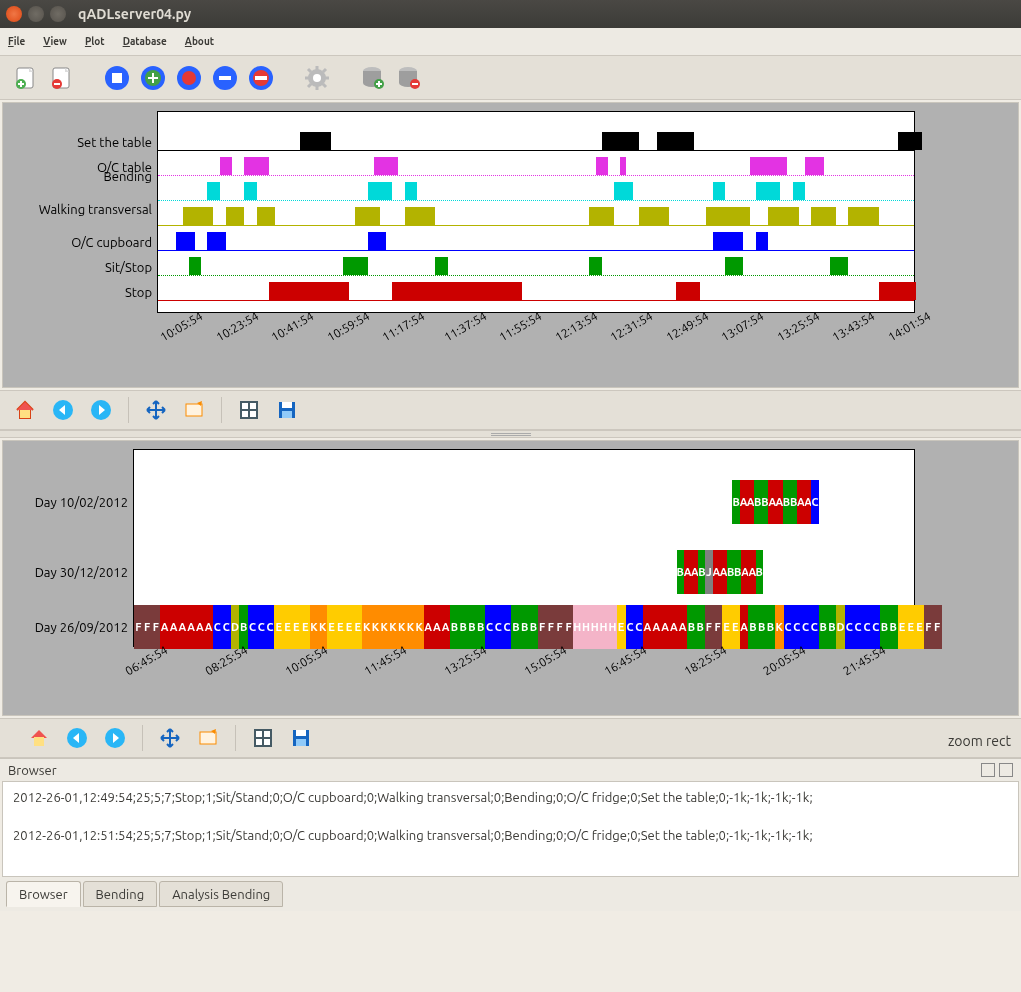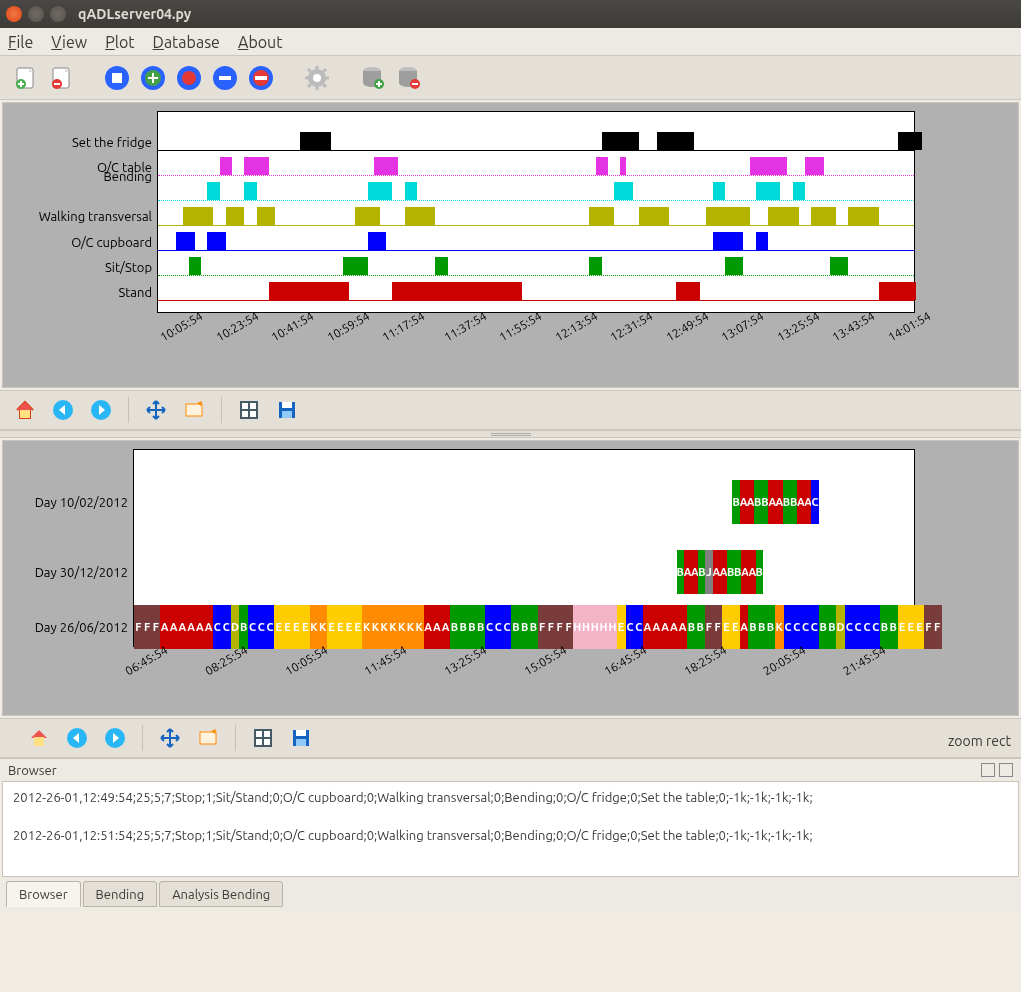--- a/index.html
+++ b/index.html
@@ -3,21 +3,21 @@
 <meta charset="utf-8">
 <style>
 * { margin: 0; padding: 0; box-sizing: border-box; font-family: "Ubuntu", "Liberation Sans", sans-serif; }
 body { background: #f0ece4; width: 1021px; height: 992px; overflow: hidden; font-size: 13px; color: #3c3b37; }
 .titlebar { background: linear-gradient(#4a4844, #3c3b37); height: 28px; display: flex; align-items: center; padding: 0 6px; gap: 6px; }
 .titlebar .btn { width: 16px; height: 16px; border-radius: 50%; display: inline-flex; align-items: center; justify-content: center; font-size: 10px; }
 .close-btn { background: radial-gradient(circle, #f07746, #dd4814); }
 .min-btn, .max-btn { background: radial-gradient(circle, #706c64, #56524c); }
 .titlebar .title { color: #dfdbd2; font-weight: bold; font-size: 14px; margin-left: 6px; }
 .menubar { background: #edeae3; height: 28px; display: flex; align-items: center; padding: 0 8px; gap: 18px; border-bottom: 1px solid #ccc7be; }
-.menubar span { font-size: 16px; }
+.menubar span { font-size: 10px; font-weight: bold; }
 .menubar span u { text-decoration: underline; }
 .toolbar { background: #e4e0d7; height: 44px; display: flex; align-items: center; padding: 0 10px; gap: 6px; border-bottom: 1px solid #ccc7be; }
 .tb-sep { width: 14px; }
 .tb-btn { width: 30px; height: 30px; display: inline-flex; align-items: center; justify-content: center; border-radius: 4px; }
 .plot-area { background: #b1b1b1; padding: 12px; margin: 2px; border: 1px solid #c9c5bc; }
 .plot-canvas { background: #fff; position: relative; border: 1px solid #000; }
 .plot-toolbar { background: #e4e0d7; height: 40px; display: flex; align-items: center; padding: 0 10px; gap: 8px; border-top: 1px solid #ccc7be; border-bottom: 1px solid #ccc7be; }
 .ptb-sep { width: 1px; height: 26px; background: #c6c1b8; margin: 0 4px; }
 .ylabel { position: absolute; right: calc(100% + 6px); font-size: 13px; color: #000; white-space: nowrap; transform: translateY(-50%); }
 .row-line { position: absolute; left: 0; right: 0; height: 1px; }
@@ -137,21 +137,21 @@
         <rect x="4" y="7" width="18" height="12" fill="#9e9e9e"></rect>
         <ellipse cx="13" cy="19" rx="9" ry="4" fill="#9e9e9e"></ellipse>
         <circle cx="20" cy="20" r="5" fill="#e53935"></circle>
         <path d="M17 20 h6" stroke="#fff" stroke-width="2"></path>
       </svg>
     </span>
 </div>
 
 <div class="plot-area" style="height:286px; position:relative;">
   <div class="plot-canvas" id="plot1" style="position:absolute; left:154px; top:8px; width:758px; height:202px;">
-      <div class="ylabel" style="top: 30px;">Set the fridge</div>
+      <div class="ylabel" style="top: 30px;">Set the table</div>
       <div class="row-line" style="top: 38px; border-top: 1px solid rgb(0, 0, 0);"></div>
       <div class="bar" style="left: 141.74px; width: 30.813px; top: 20px; background: rgb(0, 0, 0);"></div>
       <div class="bar" style="left: 443.707px; width: 36.9756px; top: 20px; background: rgb(0, 0, 0);"></div>
       <div class="bar" style="left: 499.171px; width: 36.9756px; top: 20px; background: rgb(0, 0, 0);"></div>
       <div class="bar" style="left: 739.512px; width: 24.6504px; top: 20px; background: rgb(0, 0, 0);"></div>
       <div class="ylabel" style="top: 55px;">O/C table</div>
       <div class="row-line" style="top: 63px; border-top: 1px dotted rgb(227, 51, 227);"></div>
       <div class="bar" style="left: 61.626px; width: 12.3252px; top: 45px; background: rgb(227, 51, 227);"></div>
       <div class="bar" style="left: 86.2764px; width: 24.6504px; top: 45px; background: rgb(227, 51, 227);"></div>
       <div class="bar" style="left: 215.691px; width: 24.6504px; top: 45px; background: rgb(227, 51, 227);"></div>
@@ -162,21 +162,21 @@
       <div class="ylabel" style="top: 64px;">Bending</div>
       <div class="row-line" style="top: 88px; border-top: 1px dotted rgb(0, 217, 217);"></div>
       <div class="bar" style="left: 49.3008px; width: 12.3252px; top: 70px; background: rgb(0, 217, 217);"></div>
       <div class="bar" style="left: 86.2764px; width: 12.3252px; top: 70px; background: rgb(0, 217, 217);"></div>
       <div class="bar" style="left: 209.528px; width: 24.6504px; top: 70px; background: rgb(0, 217, 217);"></div>
       <div class="bar" style="left: 246.504px; width: 12.3252px; top: 70px; background: rgb(0, 217, 217);"></div>
       <div class="bar" style="left: 456.033px; width: 18.4878px; top: 70px; background: rgb(0, 217, 217);"></div>
       <div class="bar" style="left: 554.634px; width: 12.3252px; top: 70px; background: rgb(0, 217, 217);"></div>
       <div class="bar" style="left: 597.772px; width: 24.6504px; top: 70px; background: rgb(0, 217, 217);"></div>
       <div class="bar" style="left: 634.748px; width: 12.3252px; top: 70px; background: rgb(0, 217, 217);"></div>
-      <div class="ylabel" style="top: 104px;">Walking transversal</div>
+      <div class="ylabel" style="top: 97px;">Walking transversal</div>
       <div class="row-line" style="top: 113px; border-top: 1px solid rgb(179, 179, 0);"></div>
       <div class="bar" style="left: 24.6504px; width: 30.813px; top: 95px; background: rgb(179, 179, 0);"></div>
       <div class="bar" style="left: 67.7886px; width: 18.4878px; top: 95px; background: rgb(179, 179, 0);"></div>
       <div class="bar" style="left: 98.6016px; width: 18.4878px; top: 95px; background: rgb(179, 179, 0);"></div>
       <div class="bar" style="left: 197.203px; width: 24.6504px; top: 95px; background: rgb(179, 179, 0);"></div>
       <div class="bar" style="left: 246.504px; width: 30.813px; top: 95px; background: rgb(179, 179, 0);"></div>
       <div class="bar" style="left: 431.382px; width: 24.6504px; top: 95px; background: rgb(179, 179, 0);"></div>
       <div class="bar" style="left: 480.683px; width: 30.813px; top: 95px; background: rgb(179, 179, 0);"></div>
       <div class="bar" style="left: 548.472px; width: 43.1382px; top: 95px; background: rgb(179, 179, 0);"></div>
       <div class="bar" style="left: 610.098px; width: 30.813px; top: 95px; background: rgb(179, 179, 0);"></div>
@@ -190,21 +190,21 @@
       <div class="bar" style="left: 554.634px; width: 30.813px; top: 120px; background: rgb(0, 0, 255);"></div>
       <div class="bar" style="left: 597.772px; width: 12.3252px; top: 120px; background: rgb(0, 0, 255);"></div>
       <div class="ylabel" style="top: 155px;">Sit/Stop</div>
       <div class="row-line" style="top: 163px; border-top: 1px dotted rgb(0, 153, 0);"></div>
       <div class="bar" style="left: 30.813px; width: 12.3252px; top: 145px; background: rgb(0, 153, 0);"></div>
       <div class="bar" style="left: 184.878px; width: 24.6504px; top: 145px; background: rgb(0, 153, 0);"></div>
       <div class="bar" style="left: 277.317px; width: 12.3252px; top: 145px; background: rgb(0, 153, 0);"></div>
       <div class="bar" style="left: 431.382px; width: 12.3252px; top: 145px; background: rgb(0, 153, 0);"></div>
       <div class="bar" style="left: 566.959px; width: 18.4878px; top: 145px; background: rgb(0, 153, 0);"></div>
       <div class="bar" style="left: 671.724px; width: 18.4878px; top: 145px; background: rgb(0, 153, 0);"></div>
-      <div class="ylabel" style="top: 180px;">Stand</div>
+      <div class="ylabel" style="top: 180px;">Stop</div>
       <div class="row-line" style="top: 188px; border-top: 1px solid rgb(204, 0, 0);"></div>
       <div class="bar" style="left: 110.927px; width: 80.1138px; top: 170px; background: rgb(204, 0, 0);"></div>
       <div class="bar" style="left: 234.179px; width: 129.415px; top: 170px; background: rgb(204, 0, 0);"></div>
       <div class="bar" style="left: 517.659px; width: 24.6504px; top: 170px; background: rgb(204, 0, 0);"></div>
       <div class="bar" style="left: 721.024px; width: 36.9756px; top: 170px; background: rgb(204, 0, 0);"></div>
       <div class="xtick" style="left: 15.4065px;">10:05:54</div>
       <div class="xtick" style="left: 70.8699px;">10:23:54</div>
       <div class="xtick" style="left: 126.333px;">10:41:54</div>
       <div class="xtick" style="left: 181.797px;">10:59:54</div>
       <div class="xtick" style="left: 237.26px;">11:17:54</div>
@@ -295,21 +295,21 @@
       <div class="seg" style="left: 556.976px; width: 7.18163px; top: 100px; background: rgb(204, 0, 0);">A</div>
       <div class="seg" style="left: 564.157px; width: 7.18163px; top: 100px; background: rgb(0, 153, 0);">B</div>
       <div class="seg" style="left: 571.339px; width: 7.18163px; top: 100px; background: rgb(128, 128, 128);">J</div>
       <div class="seg" style="left: 578.52px; width: 7.18163px; top: 100px; background: rgb(204, 0, 0);">A</div>
       <div class="seg" style="left: 585.702px; width: 7.18163px; top: 100px; background: rgb(204, 0, 0);">A</div>
       <div class="seg" style="left: 592.884px; width: 7.18163px; top: 100px; background: rgb(0, 153, 0);">B</div>
       <div class="seg" style="left: 600.065px; width: 7.18163px; top: 100px; background: rgb(0, 153, 0);">B</div>
       <div class="seg" style="left: 607.247px; width: 7.18163px; top: 100px; background: rgb(204, 0, 0);">A</div>
       <div class="seg" style="left: 614.429px; width: 7.18163px; top: 100px; background: rgb(204, 0, 0);">A</div>
       <div class="seg" style="left: 621.61px; width: 7.18163px; top: 100px; background: rgb(0, 153, 0);">B</div>
-      <div class="day-label" style="top: 177px;">Day 26/06/2012</div>
+      <div class="day-label" style="top: 177px;">Day 26/09/2012</div>
       <div class="seg" style="left: 0px; width: 8.77755px; top: 155px; background: rgb(122, 59, 59);">F</div>
       <div class="seg" style="left: 8.77755px; width: 8.77755px; top: 155px; background: rgb(122, 59, 59);">F</div>
       <div class="seg" style="left: 17.5551px; width: 8.77755px; top: 155px; background: rgb(122, 59, 59);">F</div>
       <div class="seg" style="left: 26.3327px; width: 8.77755px; top: 155px; background: rgb(204, 0, 0);">A</div>
       <div class="seg" style="left: 35.1102px; width: 8.77755px; top: 155px; background: rgb(204, 0, 0);">A</div>
       <div class="seg" style="left: 43.8878px; width: 8.77755px; top: 155px; background: rgb(204, 0, 0);">A</div>
       <div class="seg" style="left: 52.6653px; width: 8.77755px; top: 155px; background: rgb(204, 0, 0);">A</div>
       <div class="seg" style="left: 61.4429px; width: 8.77755px; top: 155px; background: rgb(204, 0, 0);">A</div>
       <div class="seg" style="left: 70.2204px; width: 8.77755px; top: 155px; background: rgb(204, 0, 0);">A</div>
       <div class="seg" style="left: 78.998px; width: 8.77755px; top: 155px; background: rgb(0, 0, 255);">C</div>

